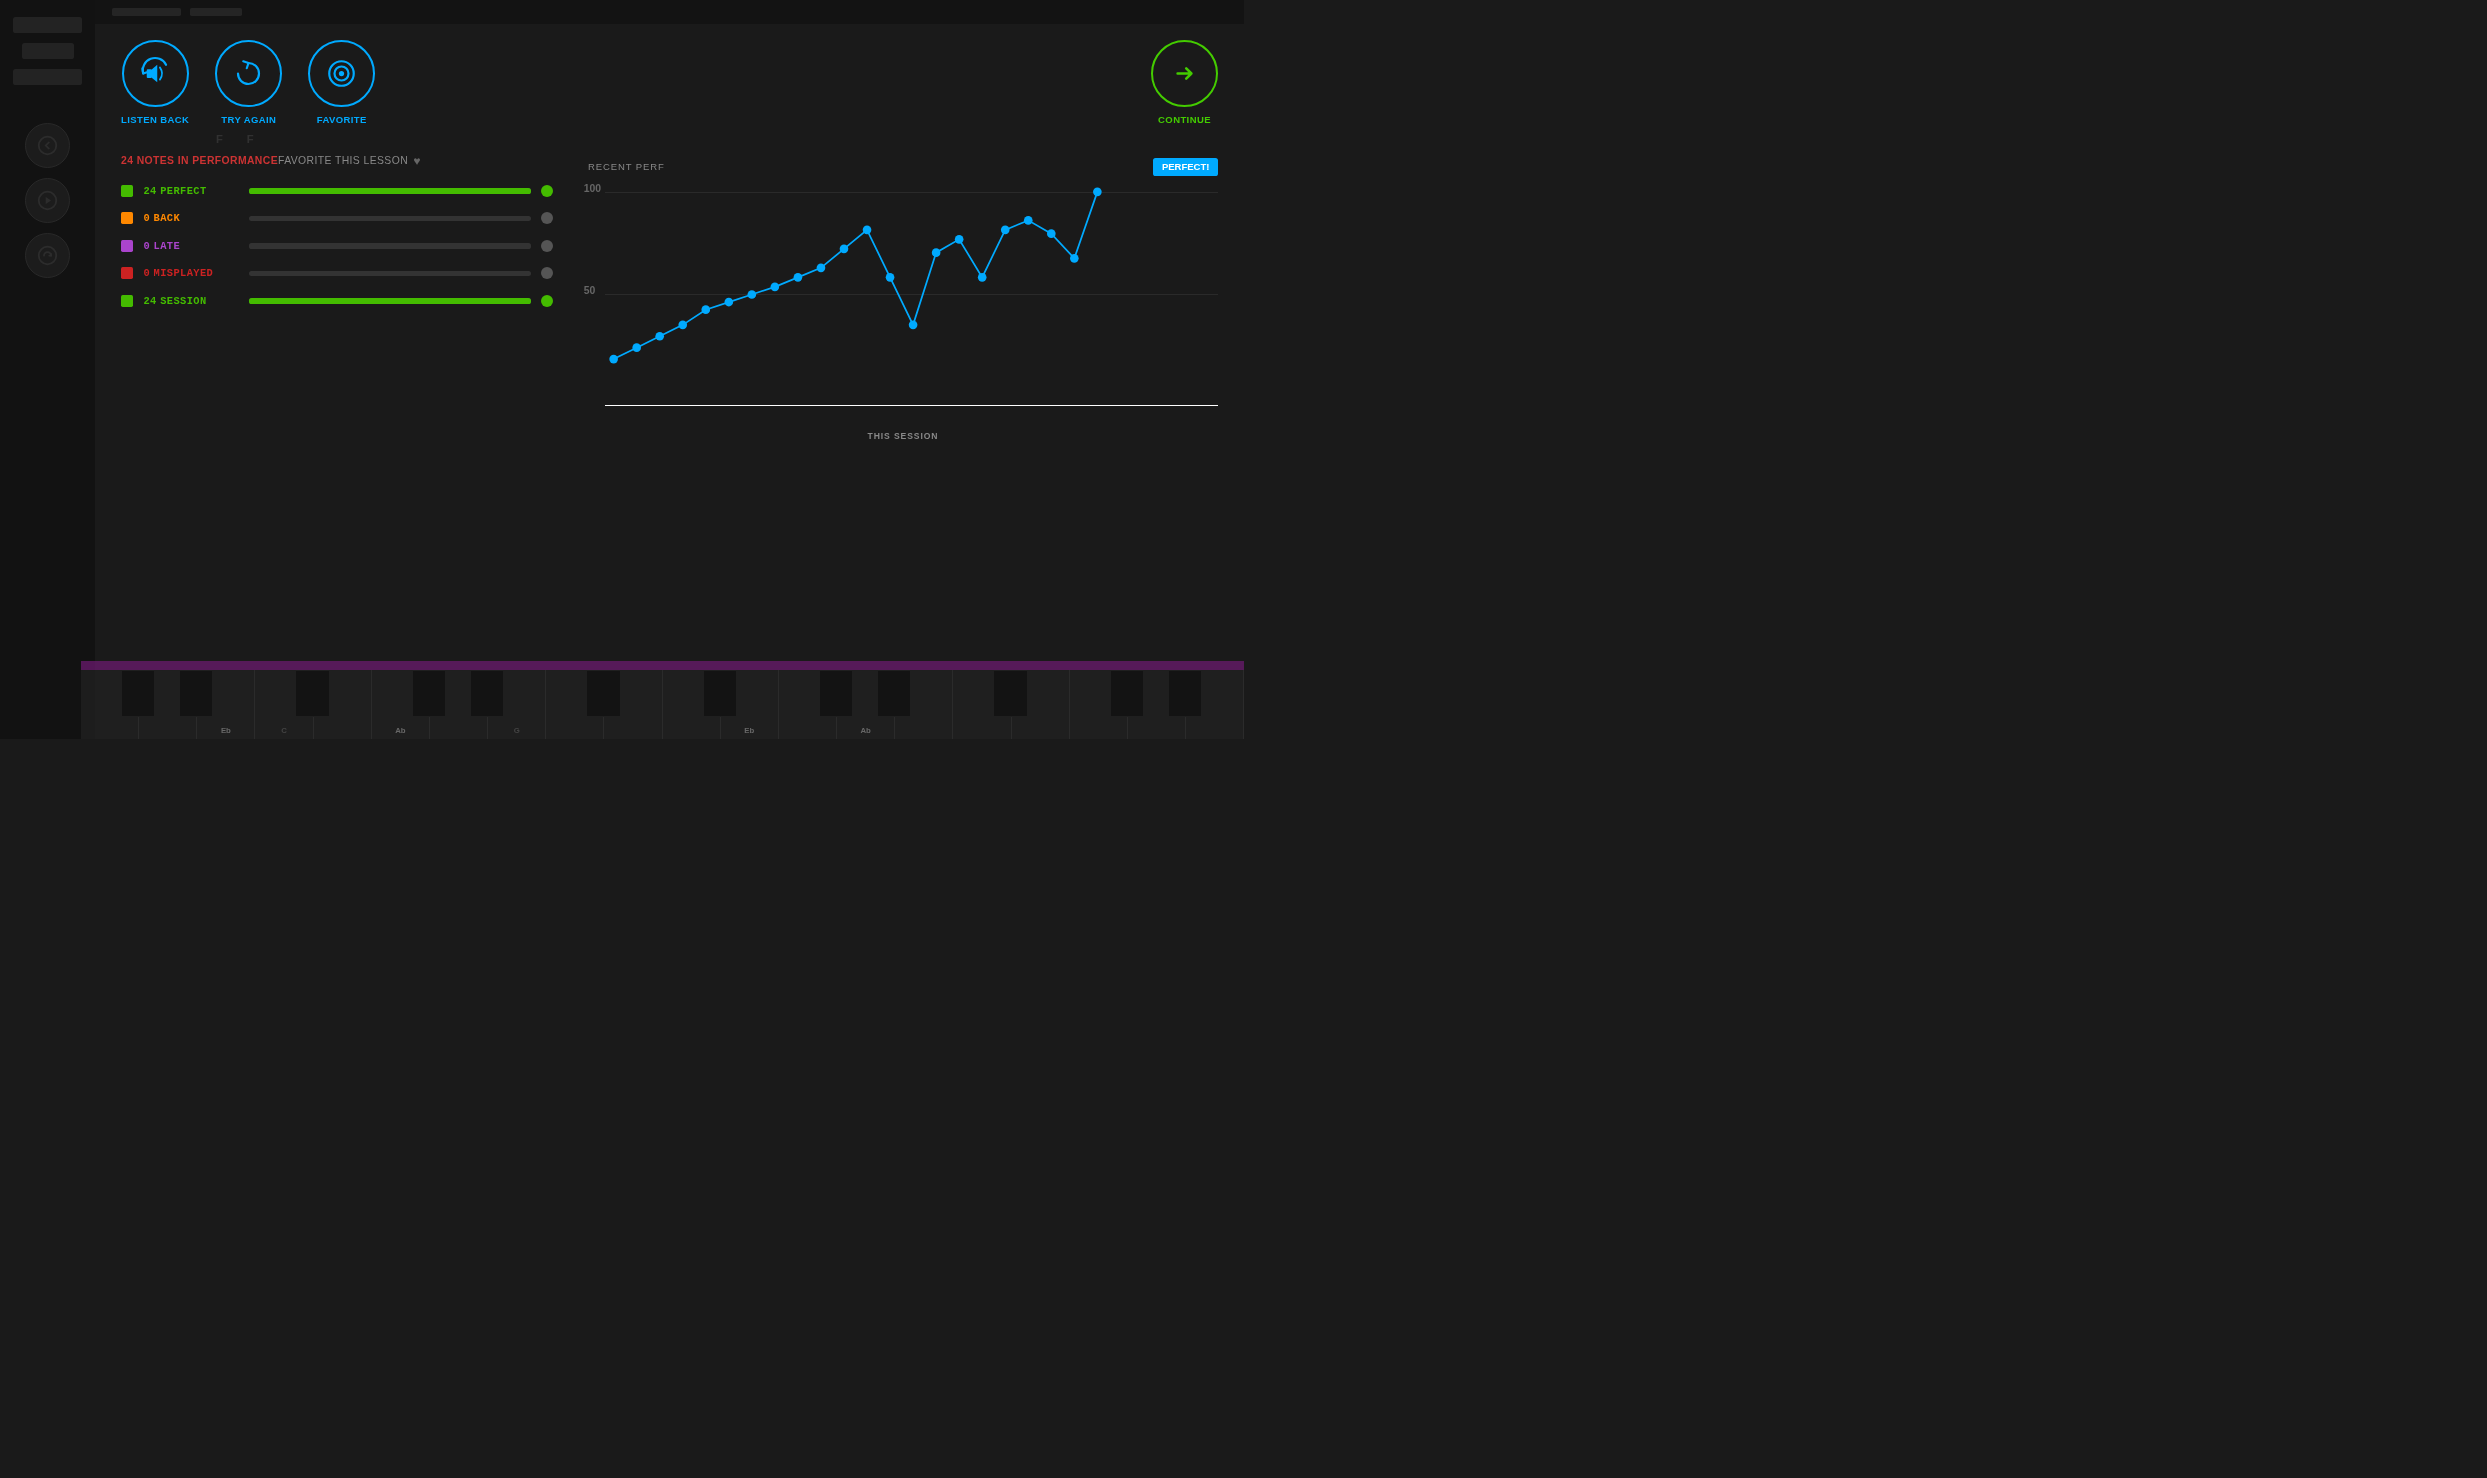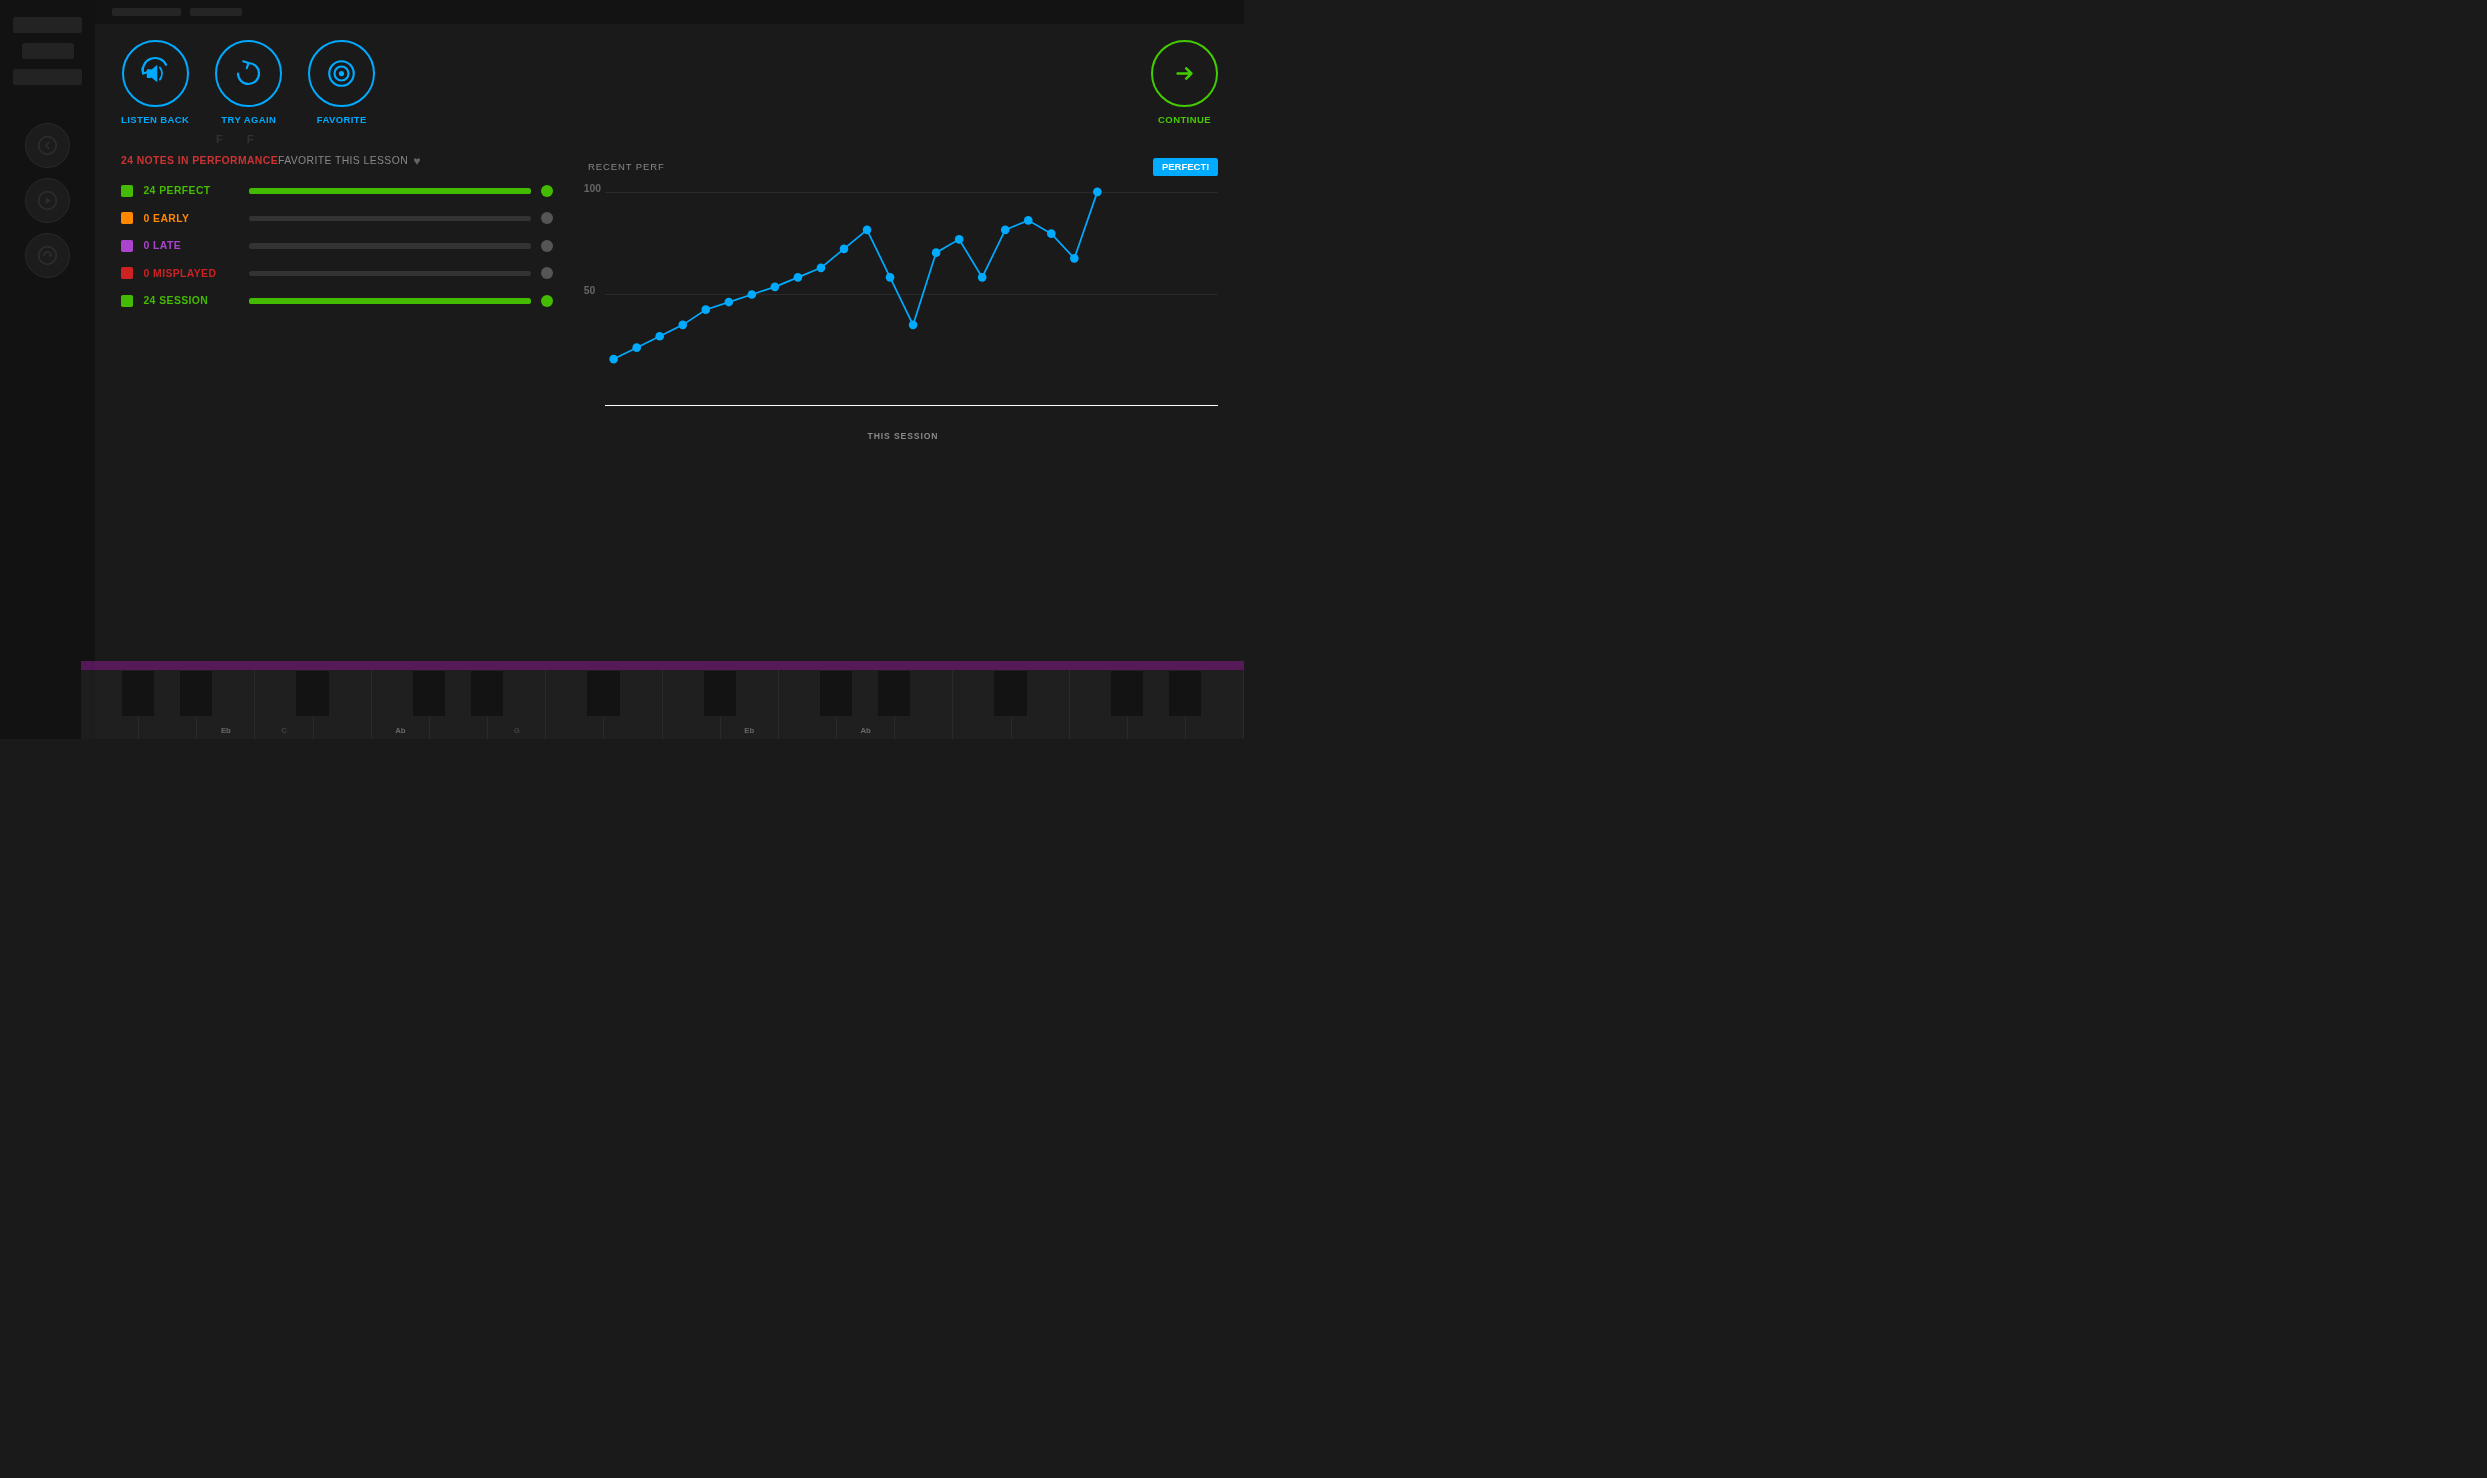--- a/index.html
+++ b/index.html
@@ -229,20 +229,21 @@
       align-items: center;
       margin-bottom: 15.5px;
       gap: 10.4px;
     }
 
     .stat-label {
       font-size: 10.4px;
       font-weight: bold;
       width: 95px;
       letter-spacing: 0.4px;
+      font-family: Liberation Mono, monospace;
     }
     .stat-label .count { margin-right: 3.5px; }
 
     .stat-bar-container {
       flex: 1;
       height: 5.2px;
       background: #333;
       border-radius: 2.6px;
       position: relative;
       max-width: 294px;
@@ -497,21 +498,21 @@
       <div class="stat-row">
             <div class="stat-color-box" style="background: rgb(68, 187, 0);"></div>
             <div class="stat-label" style="color: rgb(68, 187, 0);"><span class="count">24</span><span>PERFECT</span></div>
             <div class="stat-bar-container">
               <div class="stat-bar-fill" style="background: rgb(68, 187, 0); width: 100%;"></div>
             </div>
             <div class="stat-end-dot" style="background: rgb(68, 187, 0);"></div>
           </div>
           <div class="stat-row">
             <div class="stat-color-box" style="background: rgb(255, 136, 0);"></div>
-            <div class="stat-label" style="color: rgb(255, 136, 0);"><span class="count">0</span><span>EARLY</span></div>
+            <div class="stat-label" style="color: rgb(255, 136, 0);"><span class="count">0</span><span>BACK</span></div>
             <div class="stat-bar-container">
               <div class="stat-bar-fill" style="background: rgb(255, 136, 0); width: 0%;"></div>
             </div>
             <div class="stat-end-dot" style="background: rgb(85, 85, 85);"></div>
           </div>
           <div class="stat-row">
             <div class="stat-color-box" style="background: rgb(170, 68, 204);"></div>
             <div class="stat-label" style="color: rgb(170, 68, 204);"><span class="count">0</span><span>LATE</span></div>
             <div class="stat-bar-container">
               <div class="stat-bar-fill" style="background: rgb(170, 68, 204); width: 0%;"></div>

